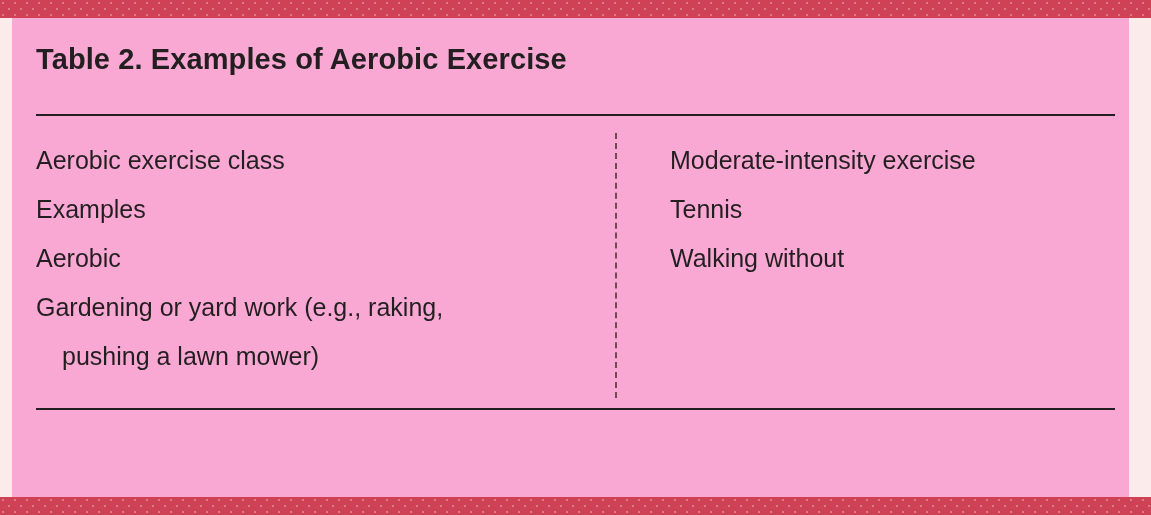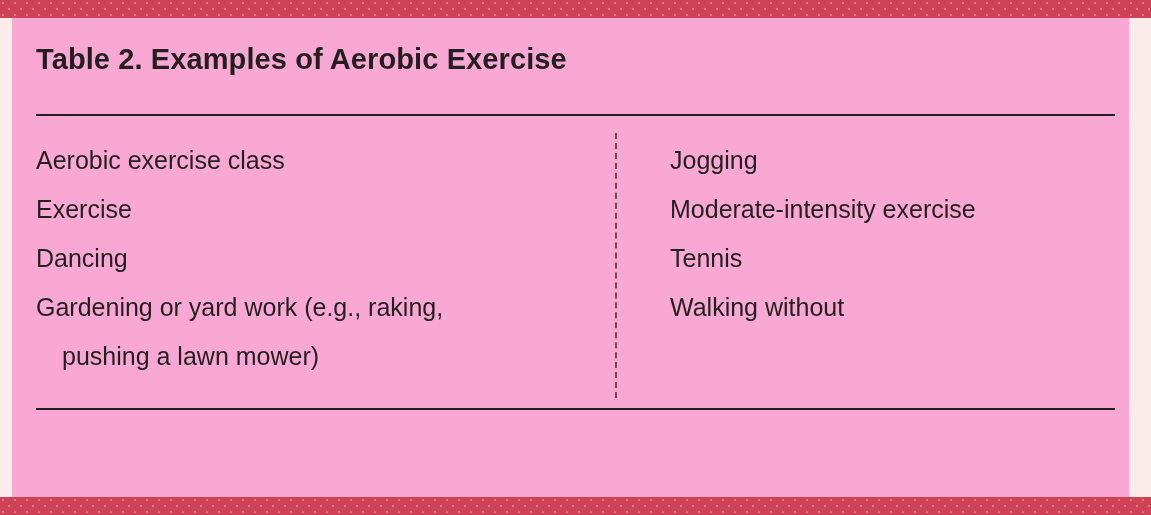--- a/index.html
+++ b/index.html
@@ -124,28 +124,27 @@
   <div class="title">Table 2. Examples of Aerobic Exercise</div>
 
   <div class="hrule top-rule"></div>
 
   <div class="vdash"></div>
 
   <div class="columns">
 
     <div class="col left">
       <div class="item">Aerobic exercise class</div>
-      <div class="item">Exercise</div>
-      <div class="item">Dancing</div>
+      <div class="item">Examples</div>
+      <div class="item">Aerobic</div>
       <div class="item">Gardening or yard work (e.g., raking,
 pushing a lawn mower)</div>
     </div>
 
     <div class="col right">
-      <div class="item">Jogging</div>
       <div class="item">Moderate-intensity exercise</div>
       <div class="item">Tennis</div>
       <div class="item">Walking without</div>
     </div>
 
   </div>
 
   <div class="hrule bottom-rule"></div>
 
 

